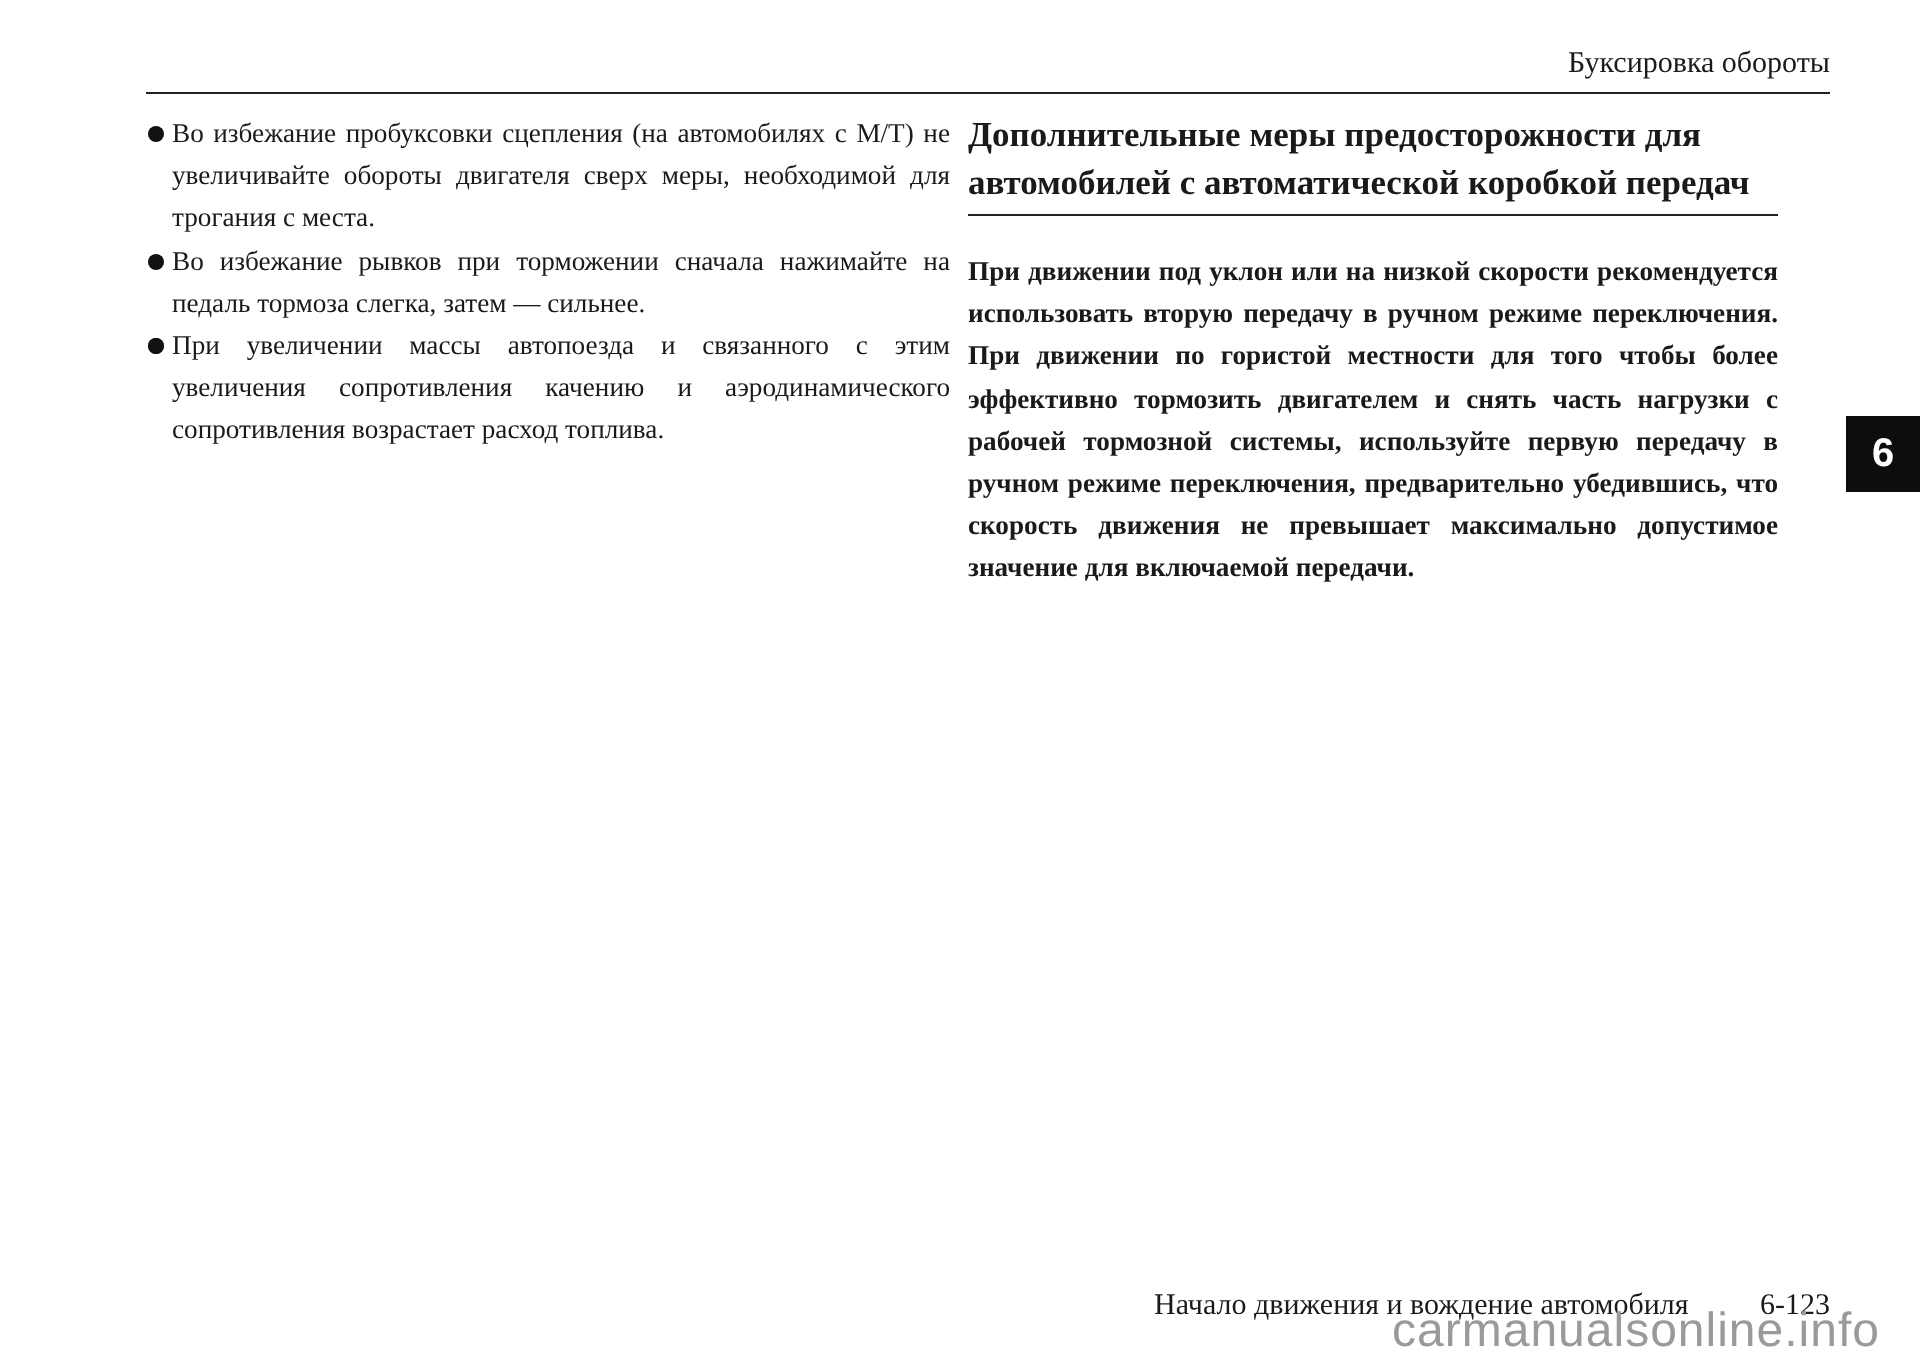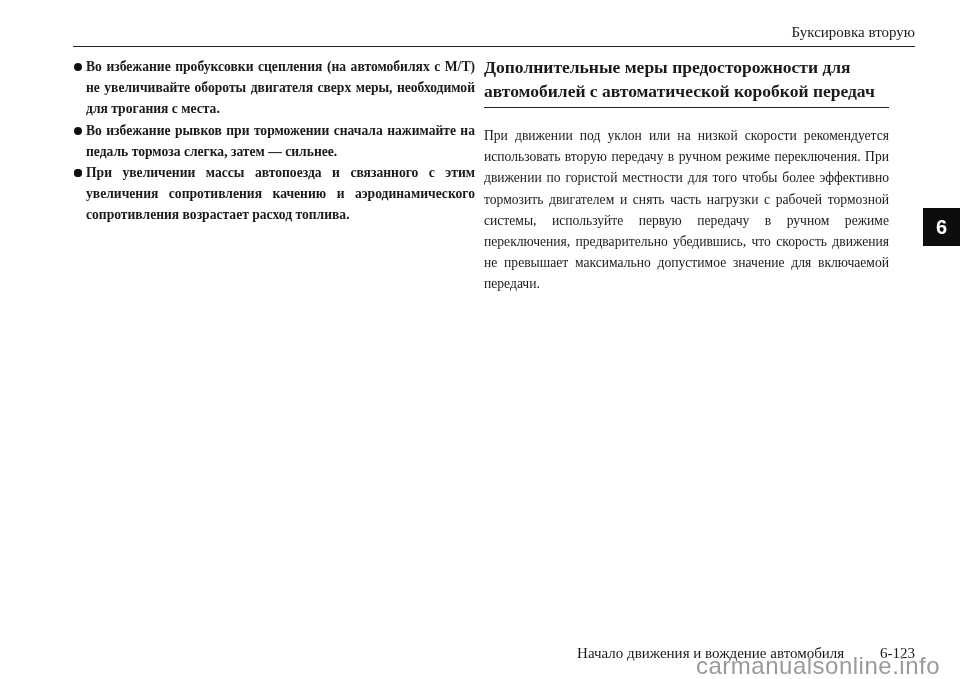--- a/index.html
+++ b/index.html
@@ -36,21 +36,20 @@
       top: 56px;
       width: 402px;
       font-size: 13.6px;
       line-height: 21.2px;
     }
     .bullet-item {
       position: relative;
       padding-left: 13px;
       text-align: justify;
       text-align-last: left;
-      font-weight: bold;
     }
     .bullet-dot {
       position: absolute;
       left: 1px;
       top: 7px;
       width: 8px;
       height: 8px;
       border-radius: 50%;
       background: #111;
     }
@@ -72,20 +71,21 @@
       height: 0;
       border-top: 1.3px solid #222;
       margin-bottom: 17px;
     }
     .body-para {
       font-size: 13.6px;
       line-height: 21.2px;
       text-align: justify;
       text-align-last: left;
       margin: 0;
+      font-weight: bold;
     }
     .chapter-tab {
       position: absolute;
       left: 923px;
       top: 208px;
       width: 37px;
       height: 38px;
       background: #0d0d0d;
       color: #ffffff;
       font-family: "Liberation Sans", "DejaVu Sans", sans-serif;
@@ -112,21 +112,21 @@
       font-family: "Liberation Sans", "DejaVu Sans", sans-serif;
       font-size: 24px;
       color: #9a9a9a;
       letter-spacing: 0.5px;
       white-space: nowrap;
     }
   </style>
 </head>
 <body>
 
-<div class="running-header">Буксировка вторую</div>
+<div class="running-header">Буксировка обороты</div>
 <div class="header-rule"></div>
 
 <div class="col-left">
   <div class="bullet-item">
     <span class="bullet-dot"></span>
     <span>Во избежание пробуксовки сцепления (на автомобилях с М/Т) не увеличивайте обороты двигателя сверх меры, необходимой для трогания с места.</span>
   </div>
   <div class="bullet-item">
     <span class="bullet-dot"></span>
     <span>Во избежание рывков при торможении сначала нажимайте на педаль тормоза слегка, затем — сильнее.</span>

